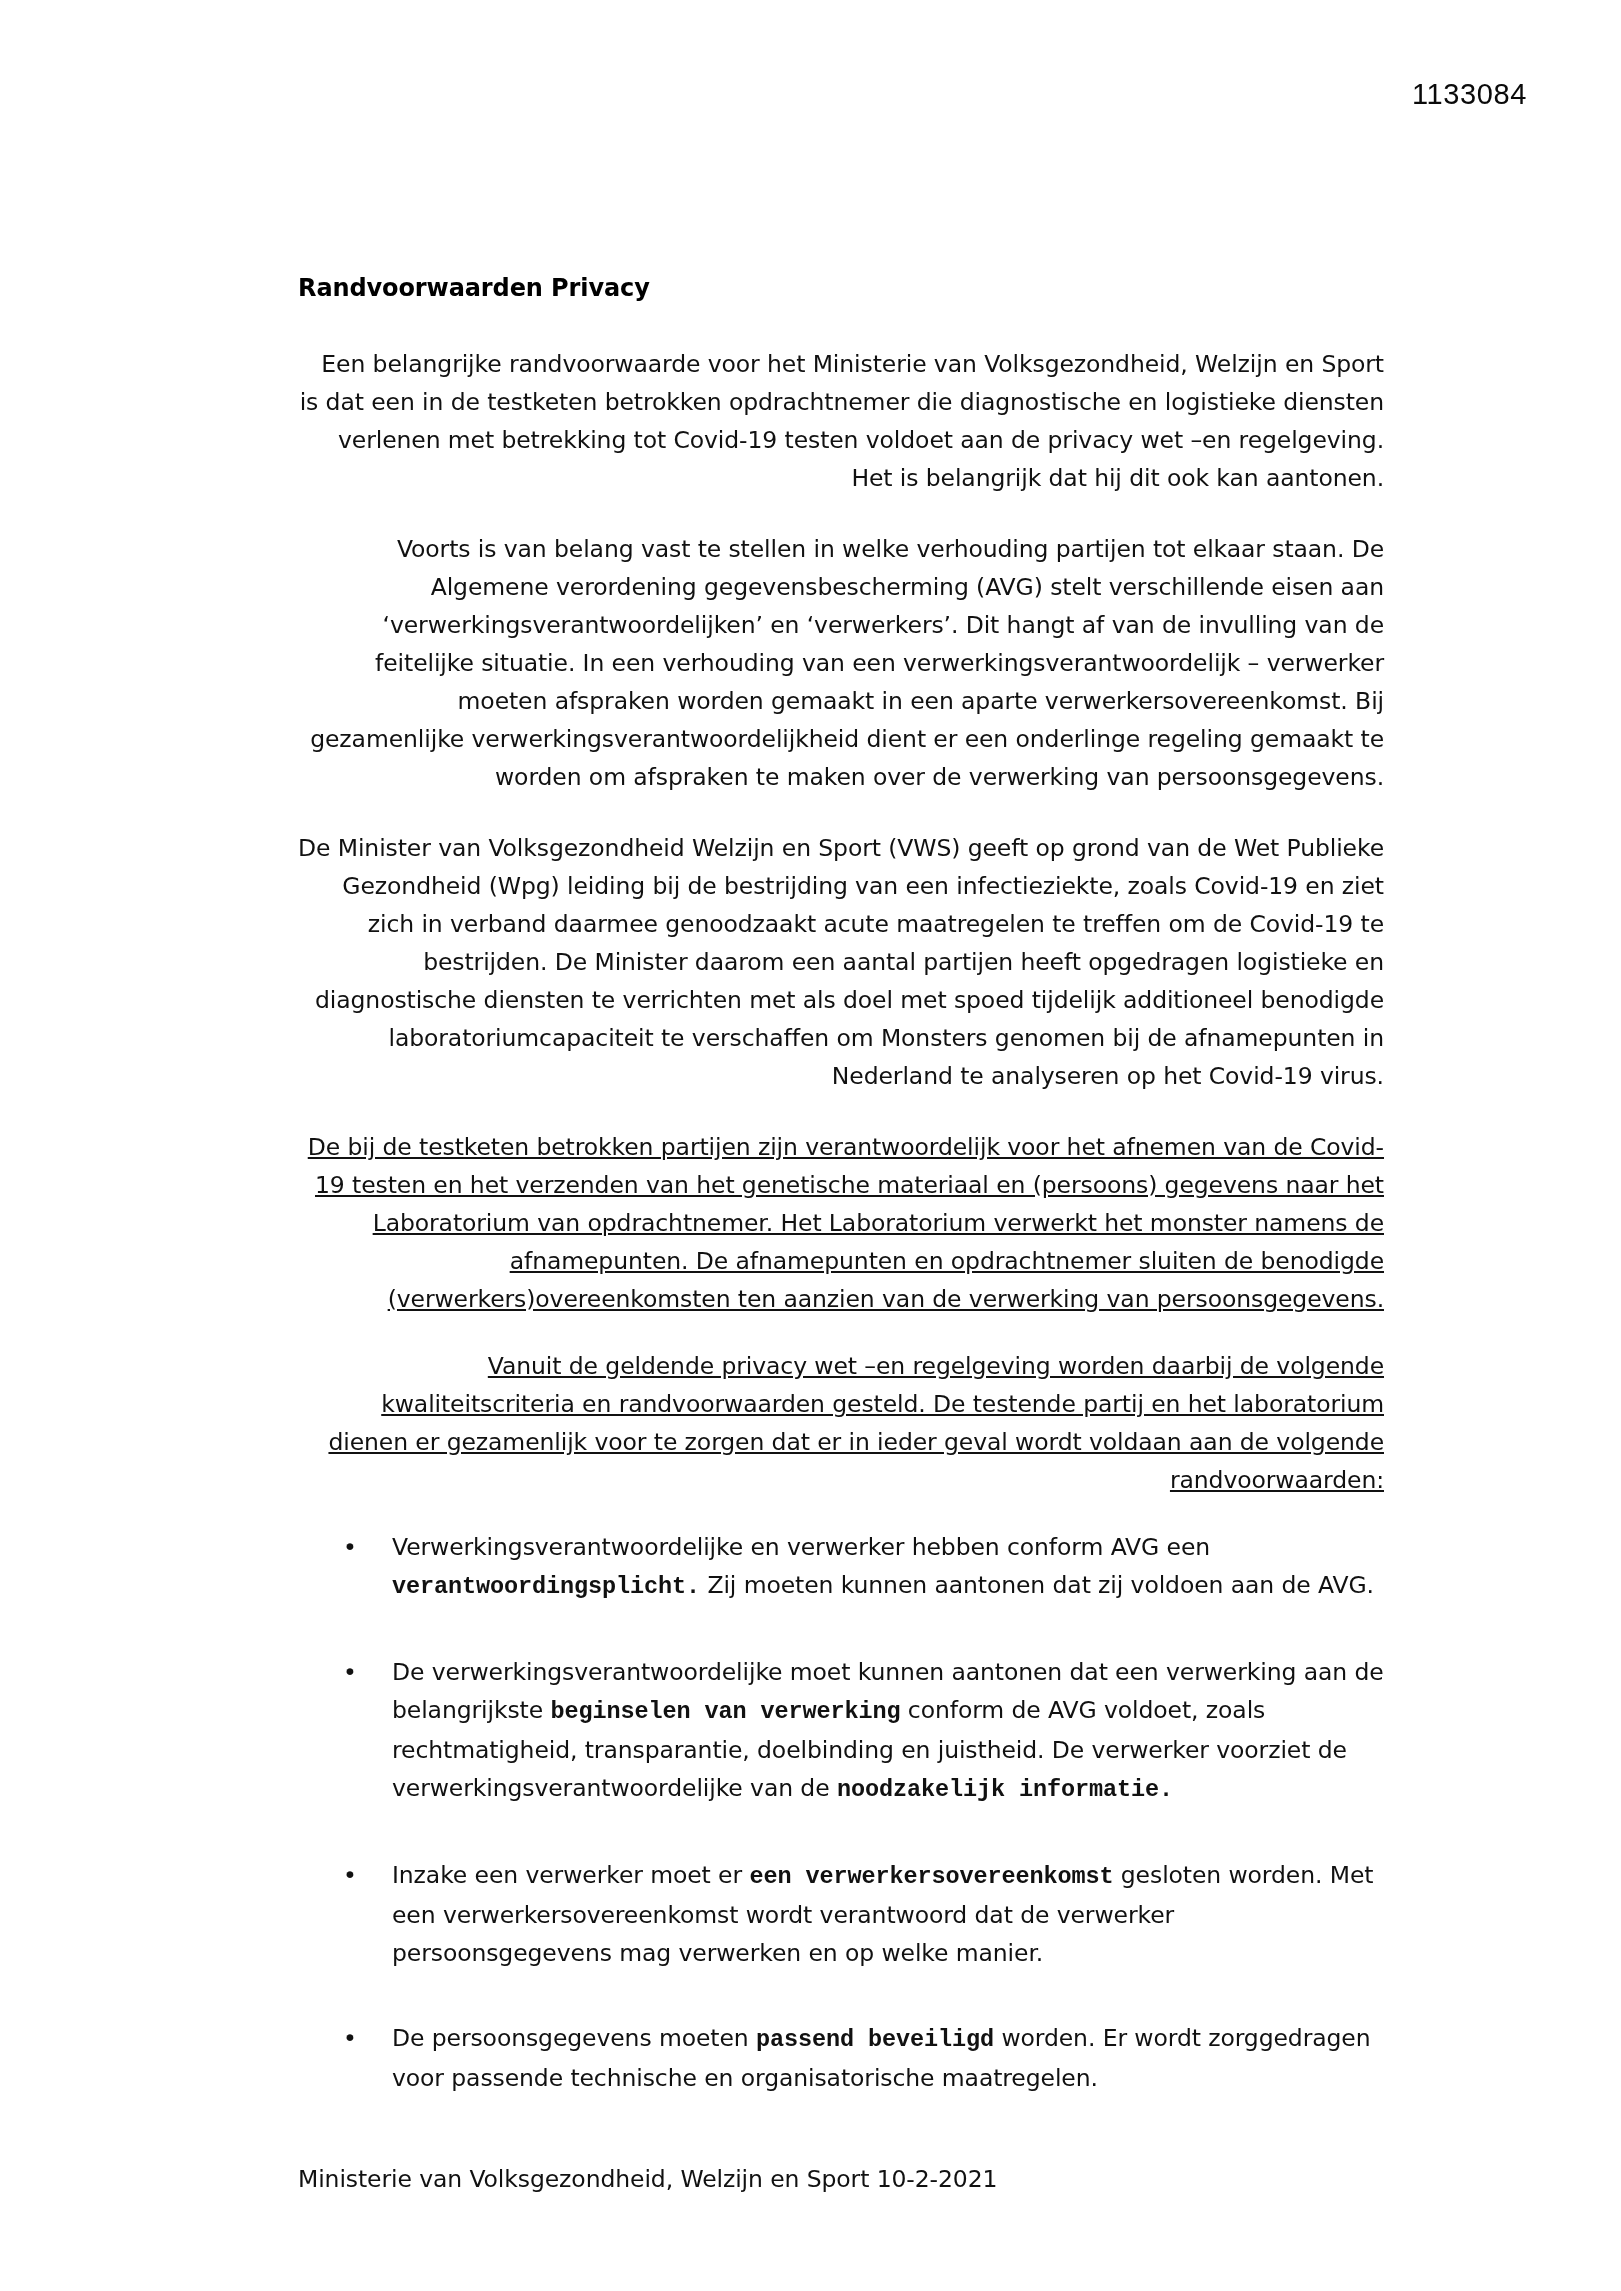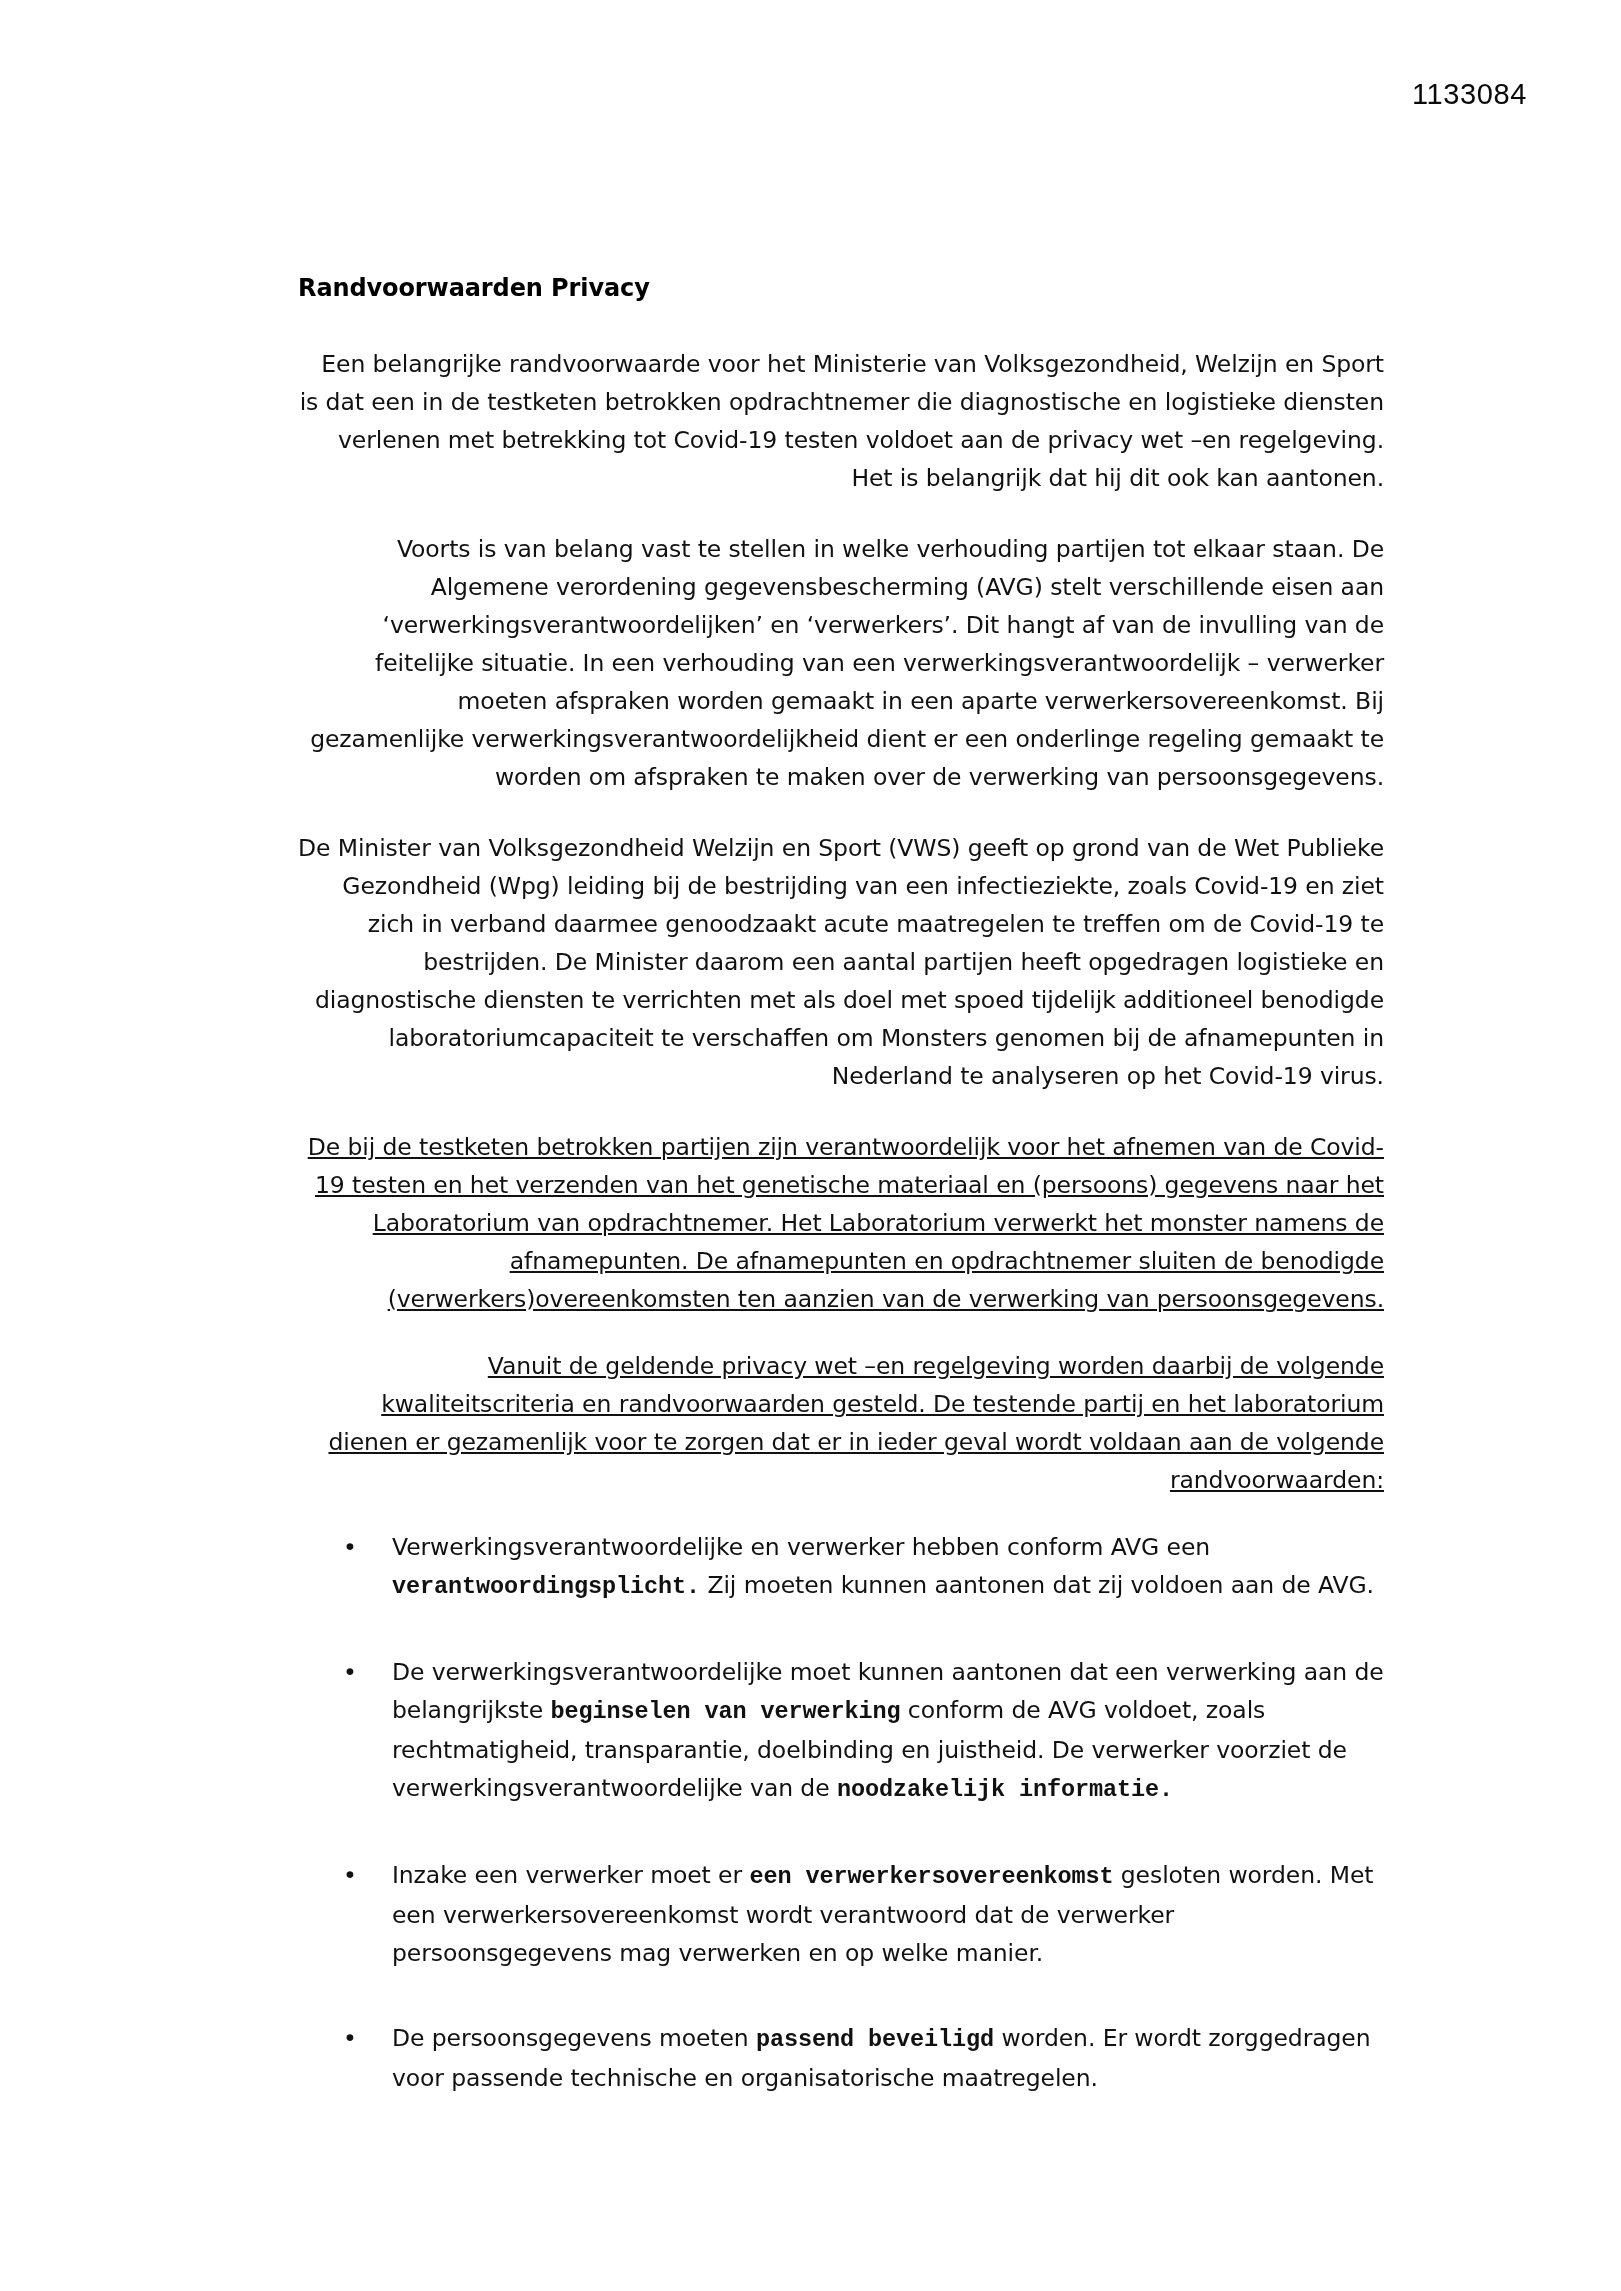--- a/index.html
+++ b/index.html
@@ -109,16 +109,17 @@
     <p class="para tight">De bij de testketen betrokken partijen zijn verantwoordelijk voor het afnemen van de Covid-19 testen en het verzenden van het genetische materiaal en (persoons) gegevens naar het Laboratorium van opdrachtnemer. Het Laboratorium verwerkt het monster namens de afnamepunten. De afnamepunten en opdrachtnemer sluiten de benodigde (verwerkers)overeenkomsten ten aanzien van de verwerking van persoonsgegevens.</p>
     <p class="para tight">Vanuit de geldende privacy wet –en regelgeving worden daarbij de volgende kwaliteitscriteria en randvoorwaarden gesteld. De testende partij en het laboratorium dienen er gezamenlijk voor te zorgen dat er in ieder geval wordt voldaan aan de volgende randvoorwaarden:</p>
 
     <ul class="bullets" id="bullet-list">
         <li><span class="bullet-dot">•</span><span><span>Verwerkingsverantwoordelijke en verwerker hebben conform AVG een </span><b>verantwoordingsplicht.</b><span> Zij moeten kunnen aantonen dat zij voldoen aan de AVG.</span></span></li>
         <li><span class="bullet-dot">•</span><span><span>De verwerkingsverantwoordelijke moet kunnen aantonen dat een verwerking aan de belangrijkste </span><b>beginselen van verwerking</b><span> conform de AVG voldoet, zoals rechtmatigheid, transparantie, doelbinding en juistheid. De verwerker voorziet de verwerkingsverantwoordelijke van de </span><b>noodzakelijk informatie.</b></span></li>
         <li><span class="bullet-dot">•</span><span><span>Inzake een verwerker moet er </span><b>een verwerkersovereenkomst</b><span> gesloten worden. Met een verwerkersovereenkomst wordt verantwoord dat de verwerker persoonsgegevens mag verwerken en op welke manier.</span></span></li>
         <li><span class="bullet-dot">•</span><span><span>De persoonsgegevens moeten </span><b>passend beveiligd</b><span> worden. Er wordt zorggedragen voor passende technische en organisatorische maatregelen.</span></span></li>
       </ul>
 
+    <div class="footer-line">Ministerie van Volksgezondheid, Welzijn en Sport 10-2-2021</div>
 
   </div>
 </div>
 
 
 </body></html>

